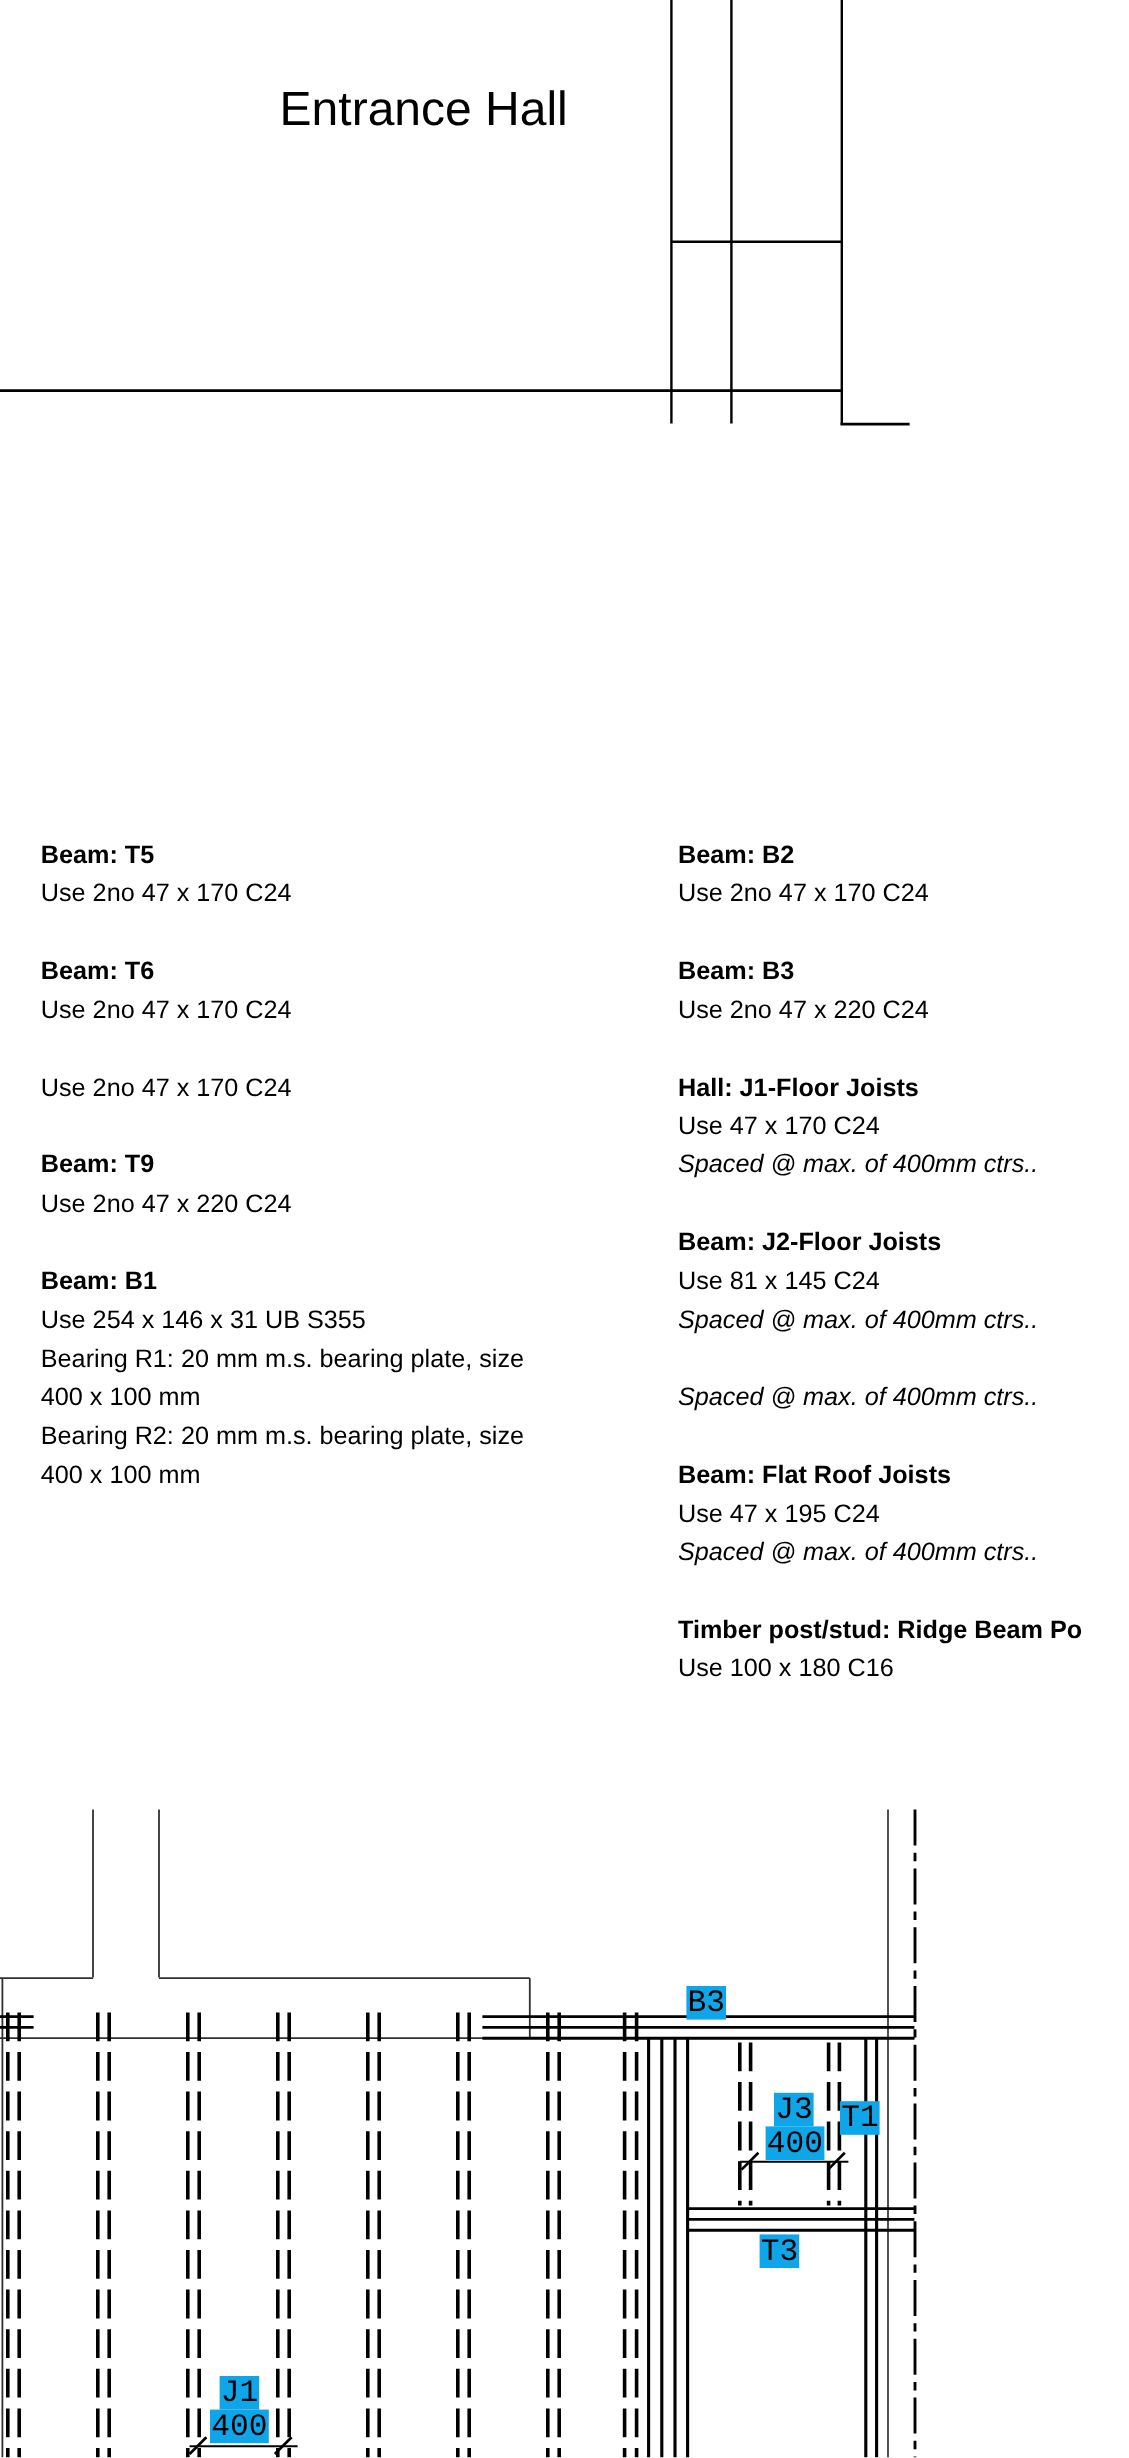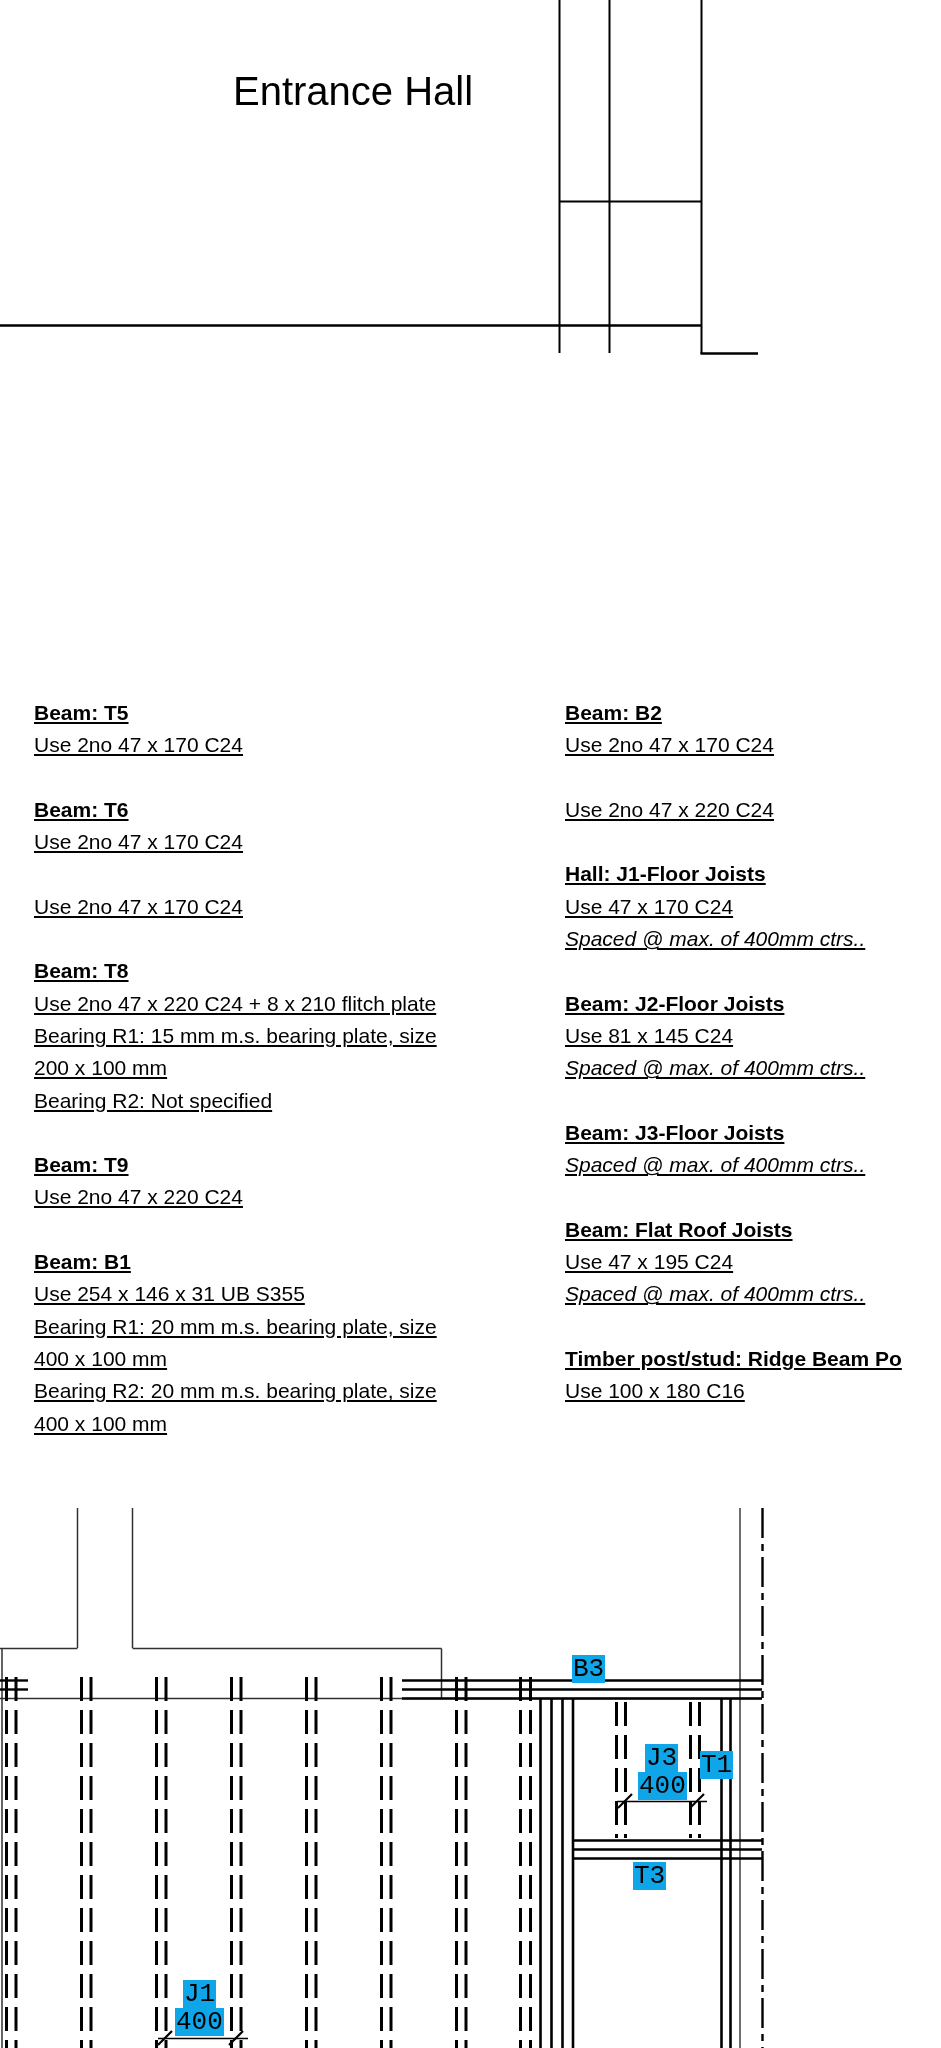--- a/index.html
+++ b/index.html
@@ -4,21 +4,21 @@
 <style>
   html,body{margin:0;padding:0;background:#fff;}
   body{width:941px;height:2048px;overflow:hidden;position:relative;
        font-family:"Liberation Sans",sans-serif;color:#000;}
   .page{position:absolute;left:0;top:0;width:941px;height:1812px;}
   svg.drawing{position:absolute;left:0;top:0;}
   #room-label{position:absolute;left:233px;top:69px;font-size:40px;white-space:nowrap;}
   .spec-col{position:absolute;top:697px;font-size:21px;line-height:32.3px;white-space:nowrap;}
   #spec-col-left{left:34px;}
   #spec-col-right{left:565px;}
-  .spec-group{margin-bottom:32.3px;text-decoration:underline;}
+  .spec-group{margin-bottom:32.3px;}
   .spec-title{font-weight:bold;}
   .spec-line.italic{font-style:italic;}
   .plan-label{position:absolute;font-size:26px;line-height:1.08;background:#0ea5e9;padding:0 1px;white-space:nowrap;font-family:Liberation Mono, monospace;}
   #label-b3{left:572px;top:1655px;}
   #label-j3{left:645px;top:1744px;}
   #label-t1{left:700px;top:1751px;}
   #label-j3-spacing{left:638px;top:1772px;}
   #label-t3{left:633px;top:1862px;}
   #label-j1{left:183px;top:1980px;}
   #label-j1-spacing{left:175px;top:2008px;}
@@ -124,59 +124,52 @@
         <div class="spec-line">Use 2no 47 x 170 C24</div>
       </div>
       <div class="spec-group">
         <div class="spec-title">Beam: T6</div>
         <div class="spec-line">Use 2no 47 x 170 C24</div>
       </div>
       <div class="spec-group">
         <div class="spec-line">Use 2no 47 x 170 C24</div>
       </div>
       <div class="spec-group">
-        <div class="spec-title">Beam: T8</div>
-        <div class="spec-line">Use 2no 47 x 220 C24 + 8 x 210 flitch plate</div>
-        <div class="spec-line">Bearing R1: 15 mm m.s. bearing plate, size</div>
-        <div class="spec-line">200 x 100 mm</div>
-        <div class="spec-line">Bearing R2: Not specified</div>
-      </div>
-      <div class="spec-group">
         <div class="spec-title">Beam: T9</div>
         <div class="spec-line">Use 2no 47 x 220 C24</div>
       </div>
       <div class="spec-group">
         <div class="spec-title">Beam: B1</div>
         <div class="spec-line">Use 254 x 146 x 31 UB S355</div>
         <div class="spec-line">Bearing R1: 20 mm m.s. bearing plate, size</div>
         <div class="spec-line">400 x 100 mm</div>
         <div class="spec-line">Bearing R2: 20 mm m.s. bearing plate, size</div>
         <div class="spec-line">400 x 100 mm</div>
       </div>
     </div>
   <div class="spec-col" id="spec-col-right">
       <div class="spec-group">
         <div class="spec-title">Beam: B2</div>
         <div class="spec-line">Use 2no 47 x 170 C24</div>
       </div>
       <div class="spec-group">
+        <div class="spec-title">Beam: B3</div>
         <div class="spec-line">Use 2no 47 x 220 C24</div>
       </div>
       <div class="spec-group">
         <div class="spec-title">Hall: J1-Floor Joists</div>
         <div class="spec-line">Use 47 x 170 C24</div>
         <div class="spec-line italic">Spaced @ max. of 400mm ctrs..</div>
       </div>
       <div class="spec-group">
         <div class="spec-title">Beam: J2-Floor Joists</div>
         <div class="spec-line">Use 81 x 145 C24</div>
         <div class="spec-line italic">Spaced @ max. of 400mm ctrs..</div>
       </div>
       <div class="spec-group">
-        <div class="spec-title">Beam: J3-Floor Joists</div>
         <div class="spec-line italic">Spaced @ max. of 400mm ctrs..</div>
       </div>
       <div class="spec-group">
         <div class="spec-title">Beam: Flat Roof Joists</div>
         <div class="spec-line">Use 47 x 195 C24</div>
         <div class="spec-line italic">Spaced @ max. of 400mm ctrs..</div>
       </div>
       <div class="spec-group">
         <div class="spec-title">Timber post/stud: Ridge Beam Po</div>
         <div class="spec-line">Use 100 x 180 C16</div>

